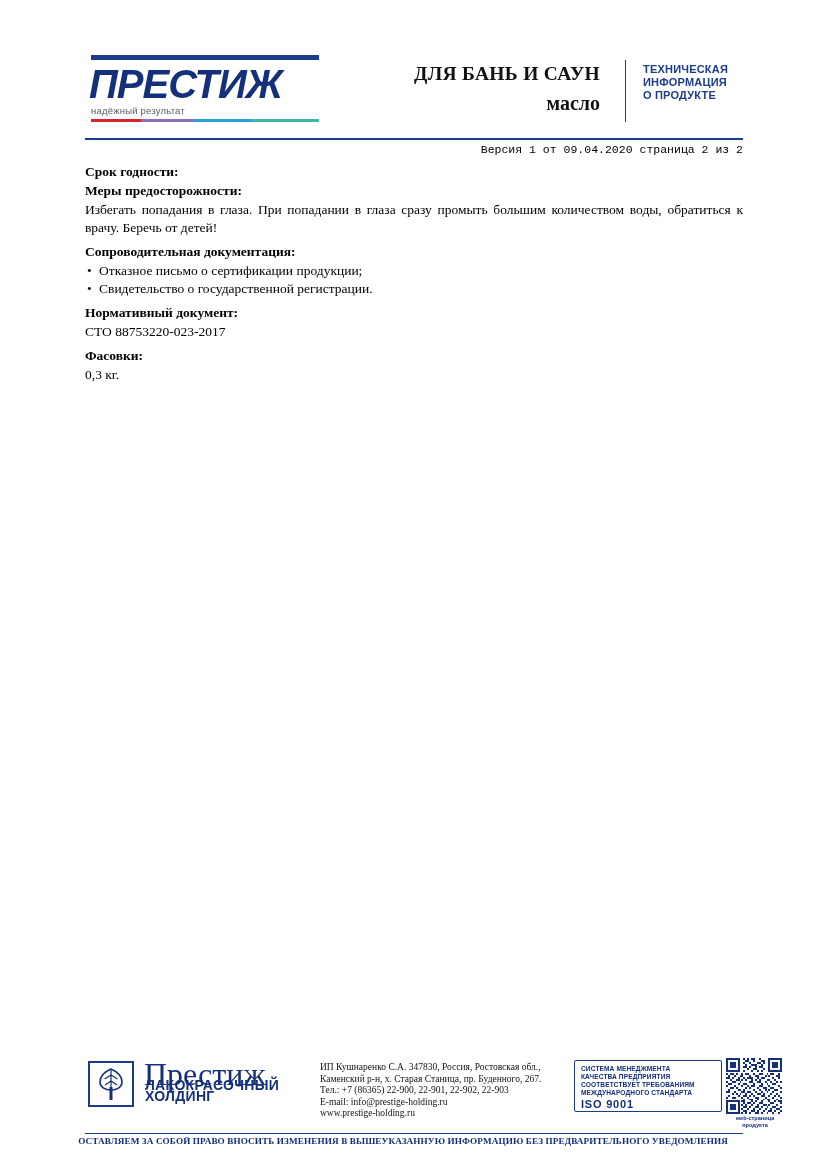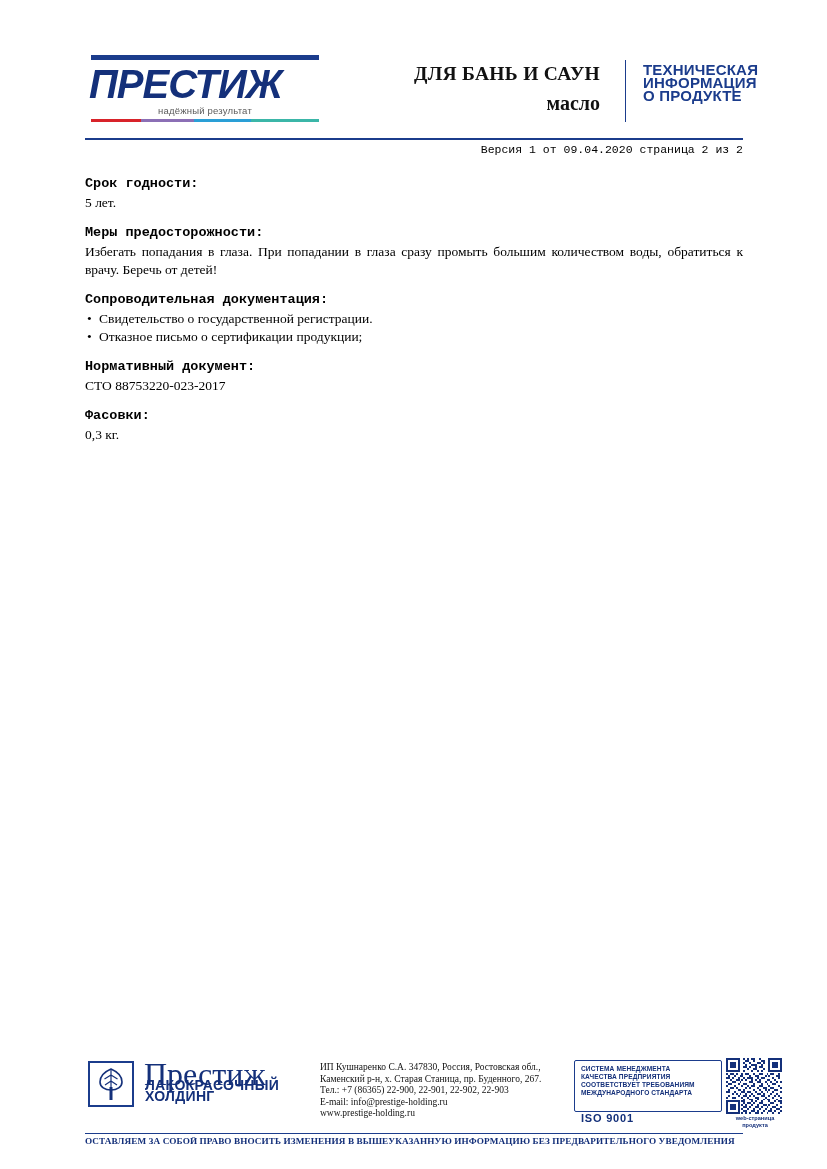--- a/index.html
+++ b/index.html
@@ -50,21 +50,21 @@
     letter-spacing: -1px;
     color: #14307a;
     line-height: 46px;
     margin-top: 1px;
     margin-left: 4px;
   }
   .logo-sub {
     font-family: "Liberation Sans", sans-serif;
     font-size: 9.5px;
     color: #5b5b5b;
-    text-align: center;
+    text-align: left;
     width: 228px;
     margin-left: 6px;
     margin-top: -2px;
     letter-spacing: 0.2px;
   }
   .logo-bottombar {
     margin-top: 3px;
     margin-left: 6px;
     width: 228px;
     height: 3px;
@@ -103,21 +103,21 @@
     background: #1b3c8c;
   }
 
   .tech-block {
     position: absolute;
     left: 558px;
     top: 8px;
     width: 185px;
     font-family: "Liberation Sans", sans-serif;
     font-weight: bold;
-    font-size: 15px;
+    font-size: 11px;
     line-height: 13px;
     color: #1b3c8c;
     letter-spacing: 0.2px;
   }
 
   .header-rule {
     position: absolute;
     left: 85px;
     top: 138px;
     width: 658px;
@@ -137,24 +137,24 @@
   }
 
   
   .content {
     position: absolute;
     left: 85px;
     top: 163px;
     width: 658px;
   }
   .sec-head {
-    font-family: Liberation Mono, monospace;
+    font-family: Liberation Serif, serif;
     font-weight: bold;
     font-size: 13.5px;
-    margin: 12px 0 1px 0;
+    margin: 0 0 1px 0;
     line-height: 18px;
   }
   .sec-text {
     font-family: "Liberation Serif", serif;
     font-size: 13.5px;
     line-height: 18px;
     margin: 0 0 6px 0;
     text-align: justify;
   }
   .sec-text.last { margin-bottom: 3px; }
@@ -248,21 +248,21 @@
     color: #14307a;
     font-weight: bold;
     letter-spacing: 0.1px;
   }
   .iso-std {
     font-family: "Liberation Sans", sans-serif;
     font-size: 11px;
     font-weight: bold;
     color: #14307a;
     letter-spacing: 0.8px;
-    margin-top: 15px;
+    margin-top: 1px;
   }
   .qr-wrap {
     position: absolute;
     left: 726px;
     top: 10px;
     width: 58px;
     text-align: center;
   }
   .qr {
     width: 56px;
@@ -280,24 +280,24 @@
   .footer-rule {
     position: absolute;
     left: 85px;
     top: 85px;
     width: 658px;
     height: 1px;
     background: #1b3c8c;
   }
   .disclaimer {
     position: absolute;
-    left: 85px;
+    left: 70px;
     top: 88px;
     width: 658px;
-    text-align: left;
+    text-align: right;
     font-family: "Liberation Serif", serif;
     font-weight: bold;
     font-size: 9.2px;
     color: #14307a;
     letter-spacing: 0.1px;
   }
 </style>
 </head>
 <body>
 
@@ -325,29 +325,28 @@
       <div>О ПРОДУКТЕ</div>
     </div>
   </div>
 
   <div class="header-rule"></div>
   <div class="version-line">Версия 1 от 09.04.2020 страница 2 из 2</div>
 
   <div class="content">
 
     <div class="sec-head">Срок годности:</div>
-    <div class="sec-text">5 лет.</div>
 
     <div class="sec-head">Меры предосторожности:</div>
     <div class="sec-text">Избегать попадания в глаза. При попадании в глаза сразу промыть большим количеством воды, обратиться к врачу. Беречь от детей!</div>
 
     <div class="sec-head">Сопроводительная документация:</div>
     <ul class="bullets">
+      <li>Отказное письмо о сертификации продукции;</li>
       <li>Свидетельство о государственной регистрации.</li>
-      <li>Отказное письмо о сертификации продукции;</li>
     </ul>
 
     <div class="sec-head">Нормативный документ:</div>
     <div class="sec-text">СТО 88753220-023-2017</div>
 
     <div class="sec-head">Фасовки:</div>
     <div class="sec-text last">0,3 кг.</div>
   </div>
 
   <div class="footer">

